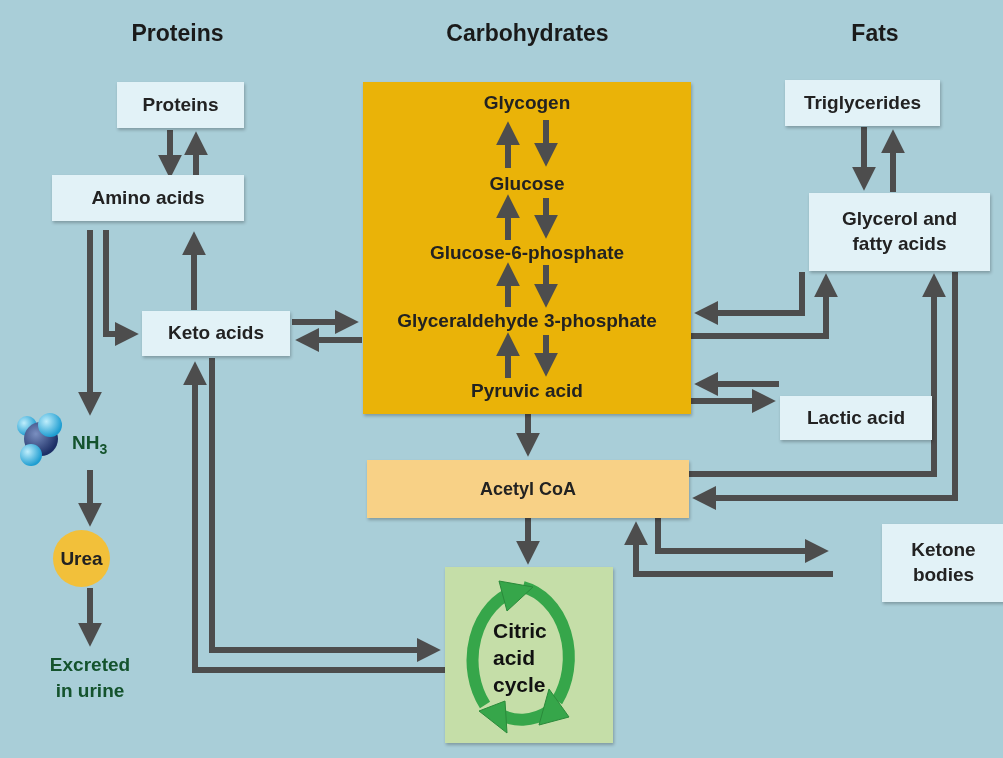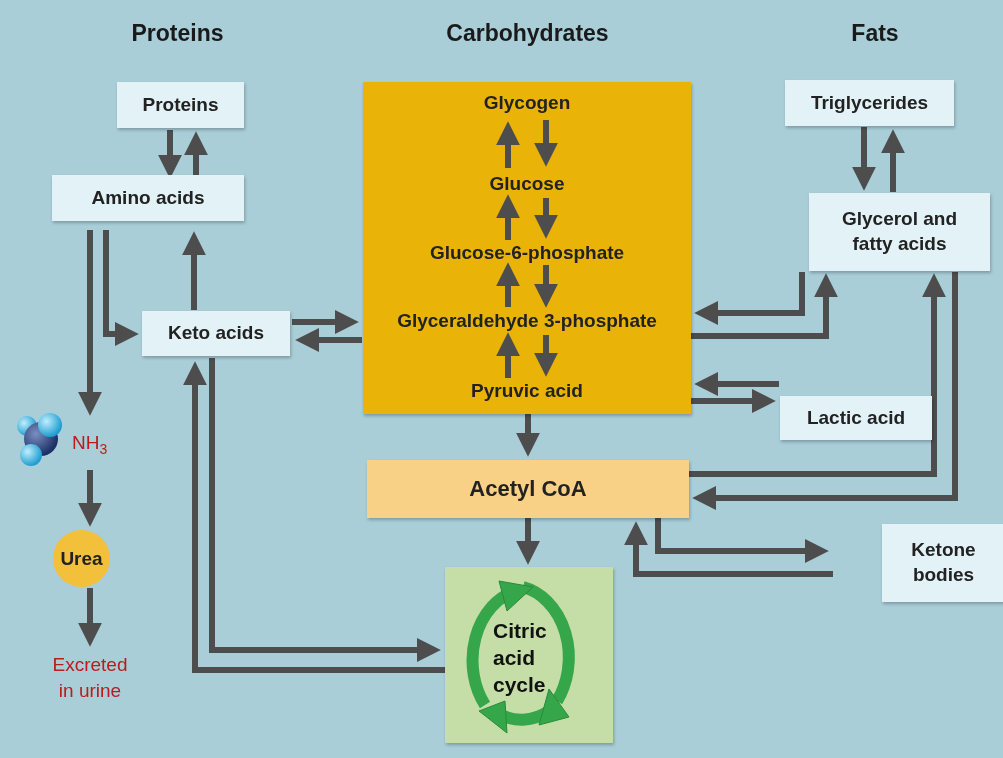--- a/index.html
+++ b/index.html
@@ -1,24 +1,24 @@
 <!DOCTYPE html>
 <html><head>
 <meta charset="utf-8">
 <style>
   html,body{margin:0;padding:0;}
   body{width:1003px;height:758px;background:#a9ced8;position:relative;overflow:hidden;font-family:"Liberation Sans",sans-serif;}
   .hdr{position:absolute;font-weight:bold;font-size:23px;color:#1a1a1a;text-align:center;}
   .box{position:absolute;background:#e2f2f7;box-shadow:1px 2px 3px rgba(0,0,0,0.25);display:flex;align-items:center;justify-content:center;text-align:center;font-weight:bold;font-size:19px;color:#222;line-height:1.3;}
   .carb{position:absolute;left:363px;top:82px;width:328px;height:332px;background:#eab308;box-shadow:1px 2px 3px rgba(0,0,0,0.25);}
   .carb-lbl{position:absolute;left:0;width:100%;text-align:center;font-weight:bold;font-size:19px;color:#222;}
-  .acetyl{position:absolute;left:367px;top:460px;width:322px;height:58px;background:#f8d186;box-shadow:1px 2px 3px rgba(0,0,0,0.25);display:flex;align-items:center;justify-content:center;font-weight:bold;font-size:22px;color:#222;}
+  .acetyl{position:absolute;left:367px;top:460px;width:322px;height:58px;background:#f8d186;box-shadow:1px 2px 3px rgba(0,0,0,0.25);display:flex;align-items:center;justify-content:center;font-weight:bold;font-size:18px;color:#222;}
   .cac{position:absolute;left:445px;top:567px;width:168px;height:176px;background:#c5dea8;box-shadow:1px 2px 3px rgba(0,0,0,0.25);}
   .cac-lbl{position:absolute;left:48px;top:50px;width:80px;font-weight:bold;font-size:21px;line-height:27px;color:#111;text-align:left;}
-  .plain{position:absolute;font-weight:normal;font-size:19px;color:#b91c1c;text-align:center;line-height:26px;}
+  .plain{position:absolute;font-weight:bold;font-size:19px;color:#14532d;text-align:center;line-height:26px;}
   .urea{position:absolute;left:53px;top:530px;width:57px;height:57px;border-radius:50%;background:#f2c03a;display:flex;align-items:center;justify-content:center;font-weight:bold;font-size:19px;color:#222;}
   svg.arrows{position:absolute;left:0;top:0;}
 </style>
 </head>
 <body>
 
 <div class="hdr" style="left:100px;top:20px;width:155px;">Proteins</div>
 <div class="hdr" style="left:400px;top:20px;width:255px;">Carbohydrates</div>
 <div class="hdr" style="left:820px;top:20px;width:110px;">Fats</div>
 
@@ -151,21 +151,21 @@
       <path d="M60,134 L62,166 L34,144 Z"></path>
     </g>
   </svg>
   <div class="cac-lbl">
     <div>Citric</div>
     <div>acid</div>
     <div>cycle</div>
   </div>
 </div>
 
-<div class="box" style="left:785px;top:80px;width:169px;height:46px;text-align:center;">Triglycerides</div>
+<div class="box" style="left:785px;top:80px;width:155px;height:46px;text-align:center;">Triglycerides</div>
 <div class="box" style="left:784px;top:193px;width:181px;height:78px;flex-direction:column;margin-left:25px;">
   <div>Glycerol and</div>
   <div>fatty acids</div>
 </div>
 <div class="box" style="left:780px;top:372px;width:152px;height:44px;margin-top:24px;">Lactic acid</div>
 <div class="box" style="left:882px;top:524px;width:123px;height:78px;flex-direction:column;">
   <div>Ketone</div>
   <div>bodies</div>
 </div>
 

